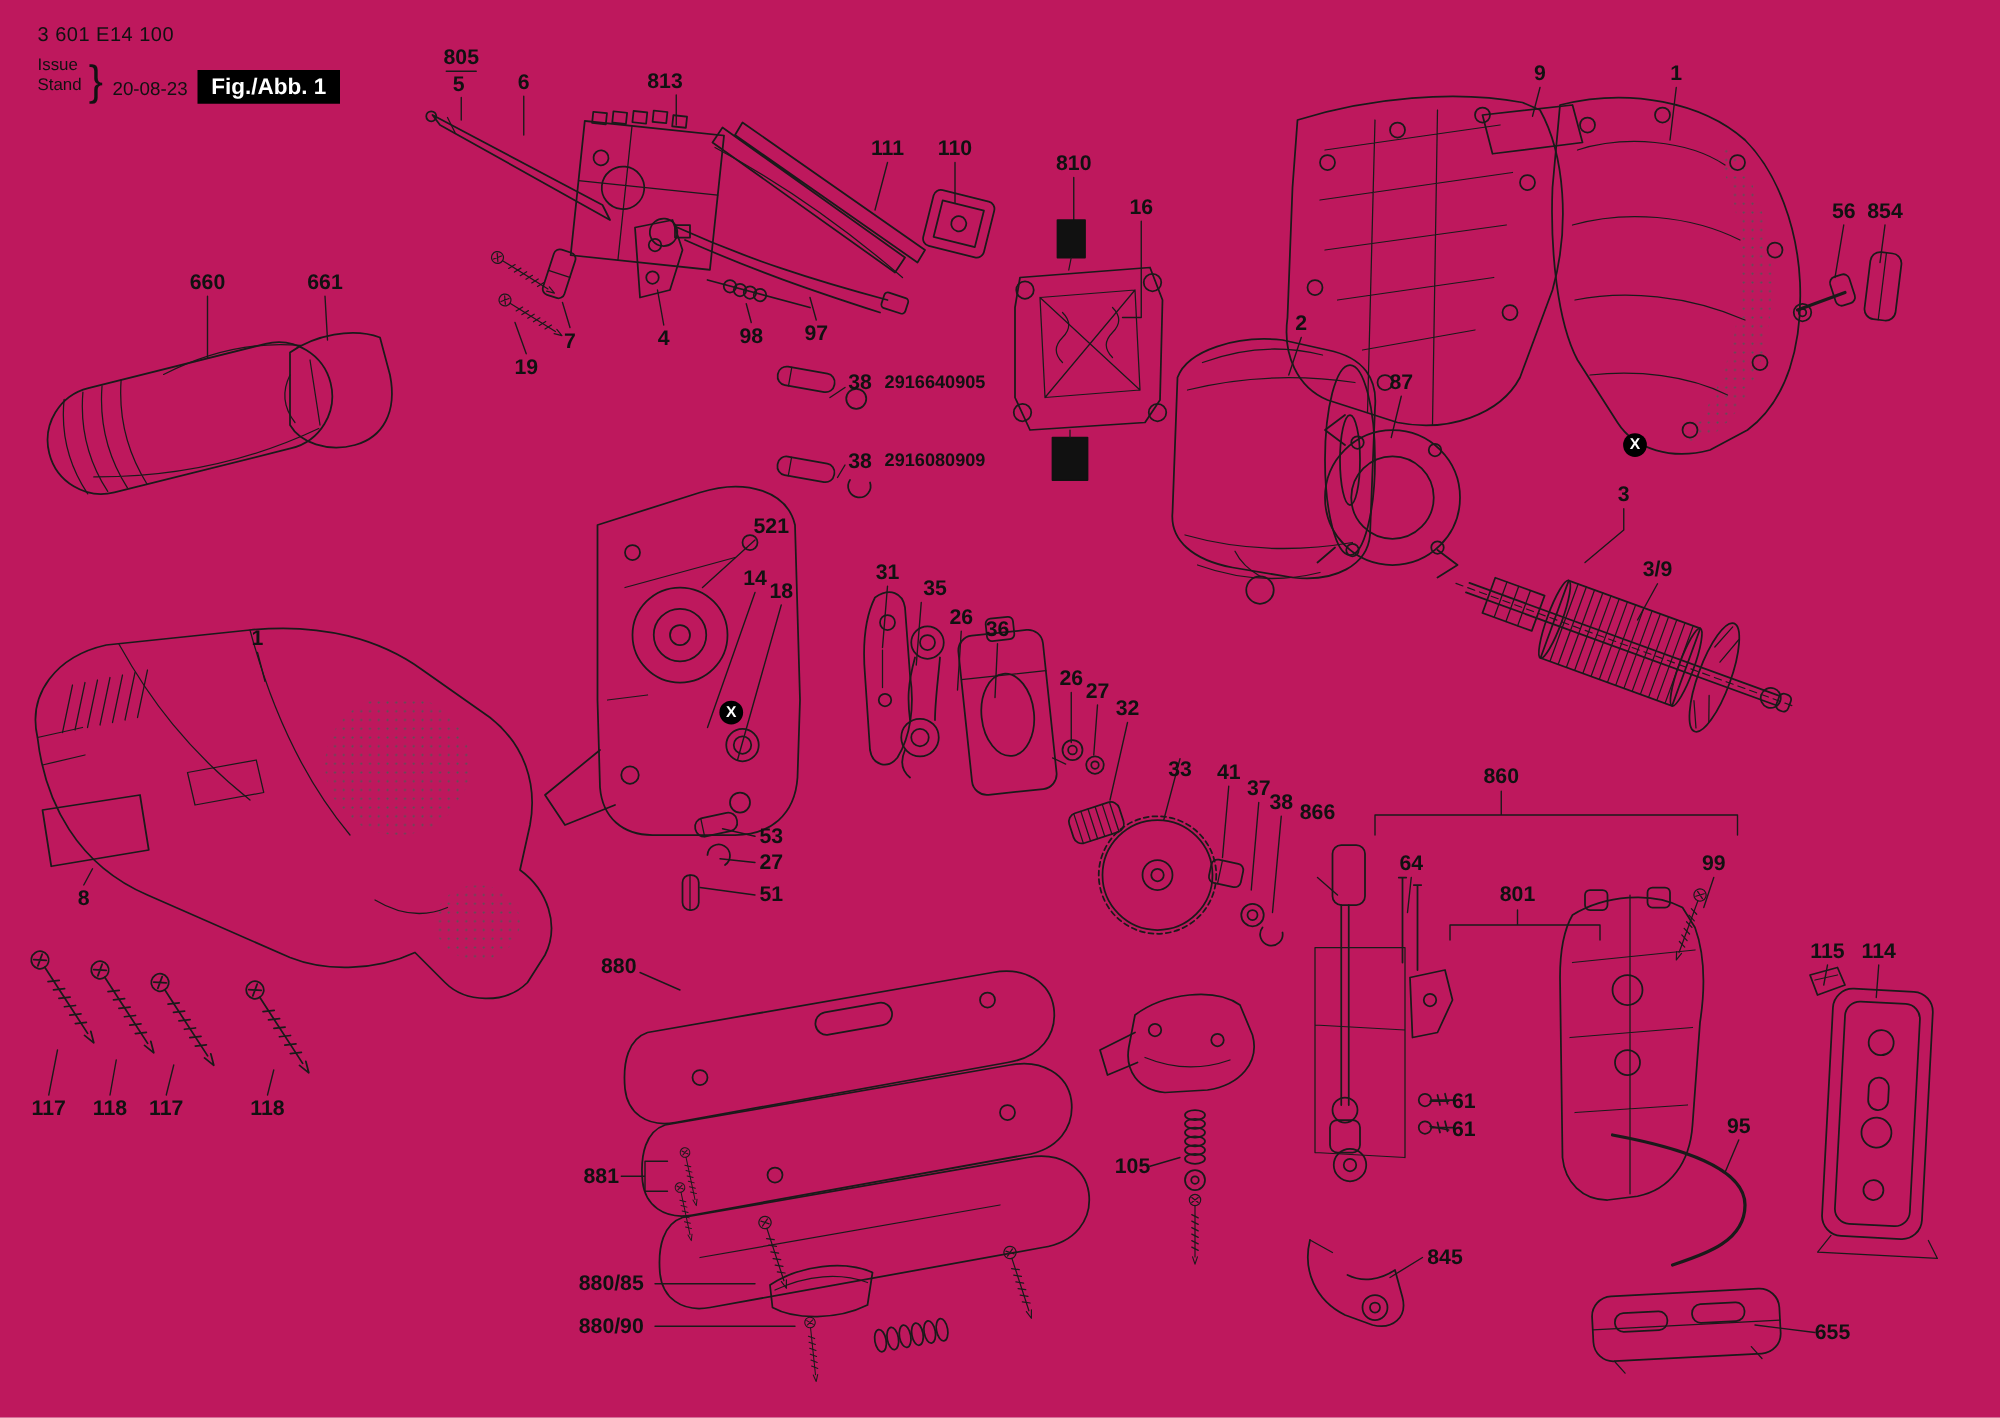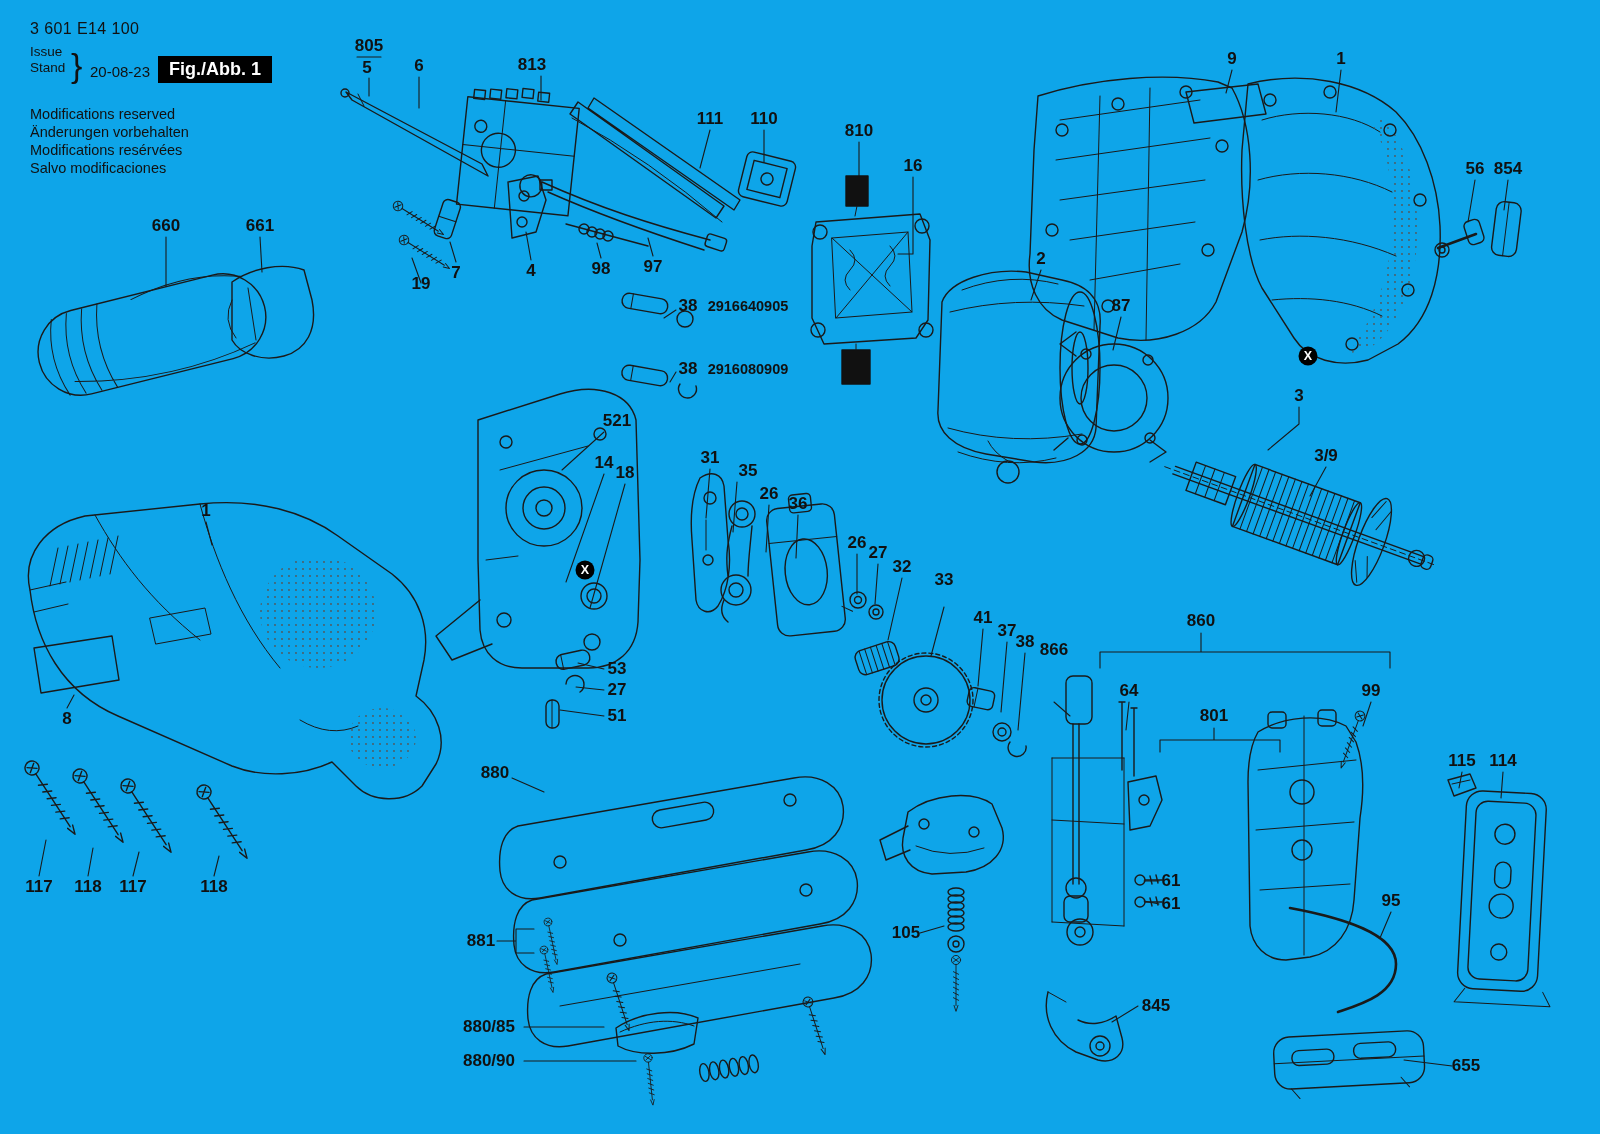--- a/index.html
+++ b/index.html
@@ -1,17 +1,17 @@
 <!DOCTYPE html>
 <html><head>
 <meta charset="utf-8">
 <style>
   html,body{margin:0;padding:0;background:#fff}
   body{width:1600px;height:1134px;font-family:"Liberation Sans",sans-serif;color:#111;overflow:hidden}
-  #stage{position:relative;width:1600px;height:1134px;background:#0ea5e9}
+  #stage{position:relative;width:1600px;height:1134px;background:#be185d}
   #diagram-svg{position:absolute;left:0;top:0;stroke:#1a1a1a;fill:none;stroke-width:1.4;stroke-linecap:round;stroke-linejoin:round}
   #diagram-svg .fb{fill:#111;stroke:#111}
   #diagram-svg .ld{stroke-width:1.1}
   #diagram-svg .thin{stroke-width:1}
   #diagram-svg .thick{stroke-width:2.6}
   #diagram-svg .dash{stroke-dasharray:6 4;stroke-width:.9}
   .hdr-part{position:absolute;left:30px;top:20px;font-size:16px;letter-spacing:.4px}
   .hdr-issue{position:absolute;left:30px;top:44px;font-size:13.5px;line-height:16px}
   .hdr-brace{position:absolute;left:71px;top:46px;font-size:34px;font-weight:300}
   .hdr-date{position:absolute;left:90px;top:63px;font-size:15px}
@@ -398,43 +398,37 @@
   </svg>
 
   <div class="hdr-part">3 601 E14 100</div>
   <div class="hdr-issue">
     <div>Issue</div>
     <div>Stand</div>
   </div>
   <div class="hdr-brace">}</div>
   <div class="hdr-date">20-08-23</div>
   <div class="fig-box">Fig./Abb. 1</div>
-  <div class="hdr-notes">
-    <div>Modifications reserved</div>
-    <div>Änderungen vorbehalten</div>
-    <div>Modifications resérvées</div>
-    <div>Salvo modificaciones</div>
-  </div>
 
   <div id="labels">
       <div class="part-label" style="left: 369px; top: 46px;">805</div>
       <div class="part-label" style="left: 367px; top: 68px;">5</div>
       <div class="part-label" style="left: 419px; top: 66px;">6</div>
       <div class="part-label" style="left: 532px; top: 65px;">813</div>
       <div class="part-label" style="left: 710px; top: 119px;">111</div>
       <div class="part-label" style="left: 764px; top: 119px;">110</div>
       <div class="part-label" style="left: 859px; top: 131px;">810</div>
       <div class="part-label" style="left: 913px; top: 166px;">16</div>
       <div class="part-label" style="left: 1232px; top: 59px;">9</div>
       <div class="part-label" style="left: 1341px; top: 59px;">1</div>
       <div class="part-label" style="left: 1475px; top: 169px;">56</div>
       <div class="part-label" style="left: 1508px; top: 169px;">854</div>
       <div class="part-label" style="left: 166px; top: 226px;">660</div>
       <div class="part-label" style="left: 260px; top: 226px;">661</div>
-      <div class="part-label" style="left: 421px; top: 284px;">19</div>
+      <div class="part-label" style="left: 421px; top: 294px;">19</div>
       <div class="part-label" style="left: 456px; top: 273px;">7</div>
       <div class="part-label" style="left: 531px; top: 271px;">4</div>
       <div class="part-label" style="left: 601px; top: 269px;">98</div>
       <div class="part-label" style="left: 653px; top: 267px;">97</div>
       <div class="part-label" style="left: 688px; top: 306px;">38</div>
       <div class="part-label small" style="left: 748px; top: 306px;">2916640905</div>
       <div class="part-label" style="left: 688px; top: 369px;">38</div>
       <div class="part-label small" style="left: 748px; top: 369px;">2916080909</div>
       <div class="part-label" style="left: 617px; top: 421px;">521</div>
       <div class="part-label" style="left: 604px; top: 463px;">14</div>
@@ -443,21 +437,21 @@
       <div class="part-label" style="left: 748px; top: 471px;">35</div>
       <div class="part-label" style="left: 769px; top: 494px;">26</div>
       <div class="part-label" style="left: 798px; top: 504px;">36</div>
       <div class="part-label" style="left: 1041px; top: 259px;">2</div>
       <div class="part-label" style="left: 1121px; top: 306px;">87</div>
       <div class="part-label" style="left: 1299px; top: 396px;">3</div>
       <div class="part-label" style="left: 1326px; top: 456px; text-align: right;">3/9</div>
       <div class="part-label" style="left: 857px; top: 543px;">26</div>
       <div class="part-label" style="left: 878px; top: 553px;">27</div>
       <div class="part-label" style="left: 902px; top: 567px;">32</div>
-      <div class="part-label" style="left: 944px; top: 580px;">33</div>
+      <div class="part-label" style="left: 944px; top: 616px;">33</div>
       <div class="part-label" style="left: 983px; top: 618px;">41</div>
       <div class="part-label" style="left: 1007px; top: 631px;">37</div>
       <div class="part-label" style="left: 1025px; top: 642px;">38</div>
       <div class="part-label" style="left: 1201px; top: 621px;">860</div>
       <div class="part-label" style="left: 1054px; top: 650px;">866</div>
       <div class="part-label" style="left: 1129px; top: 691px;">64</div>
       <div class="part-label" style="left: 1214px; top: 716px;">801</div>
       <div class="part-label" style="left: 1371px; top: 691px;">99</div>
       <div class="part-label" style="left: 1462px; top: 761px;">115</div>
       <div class="part-label" style="left: 1503px; top: 761px;">114</div>

